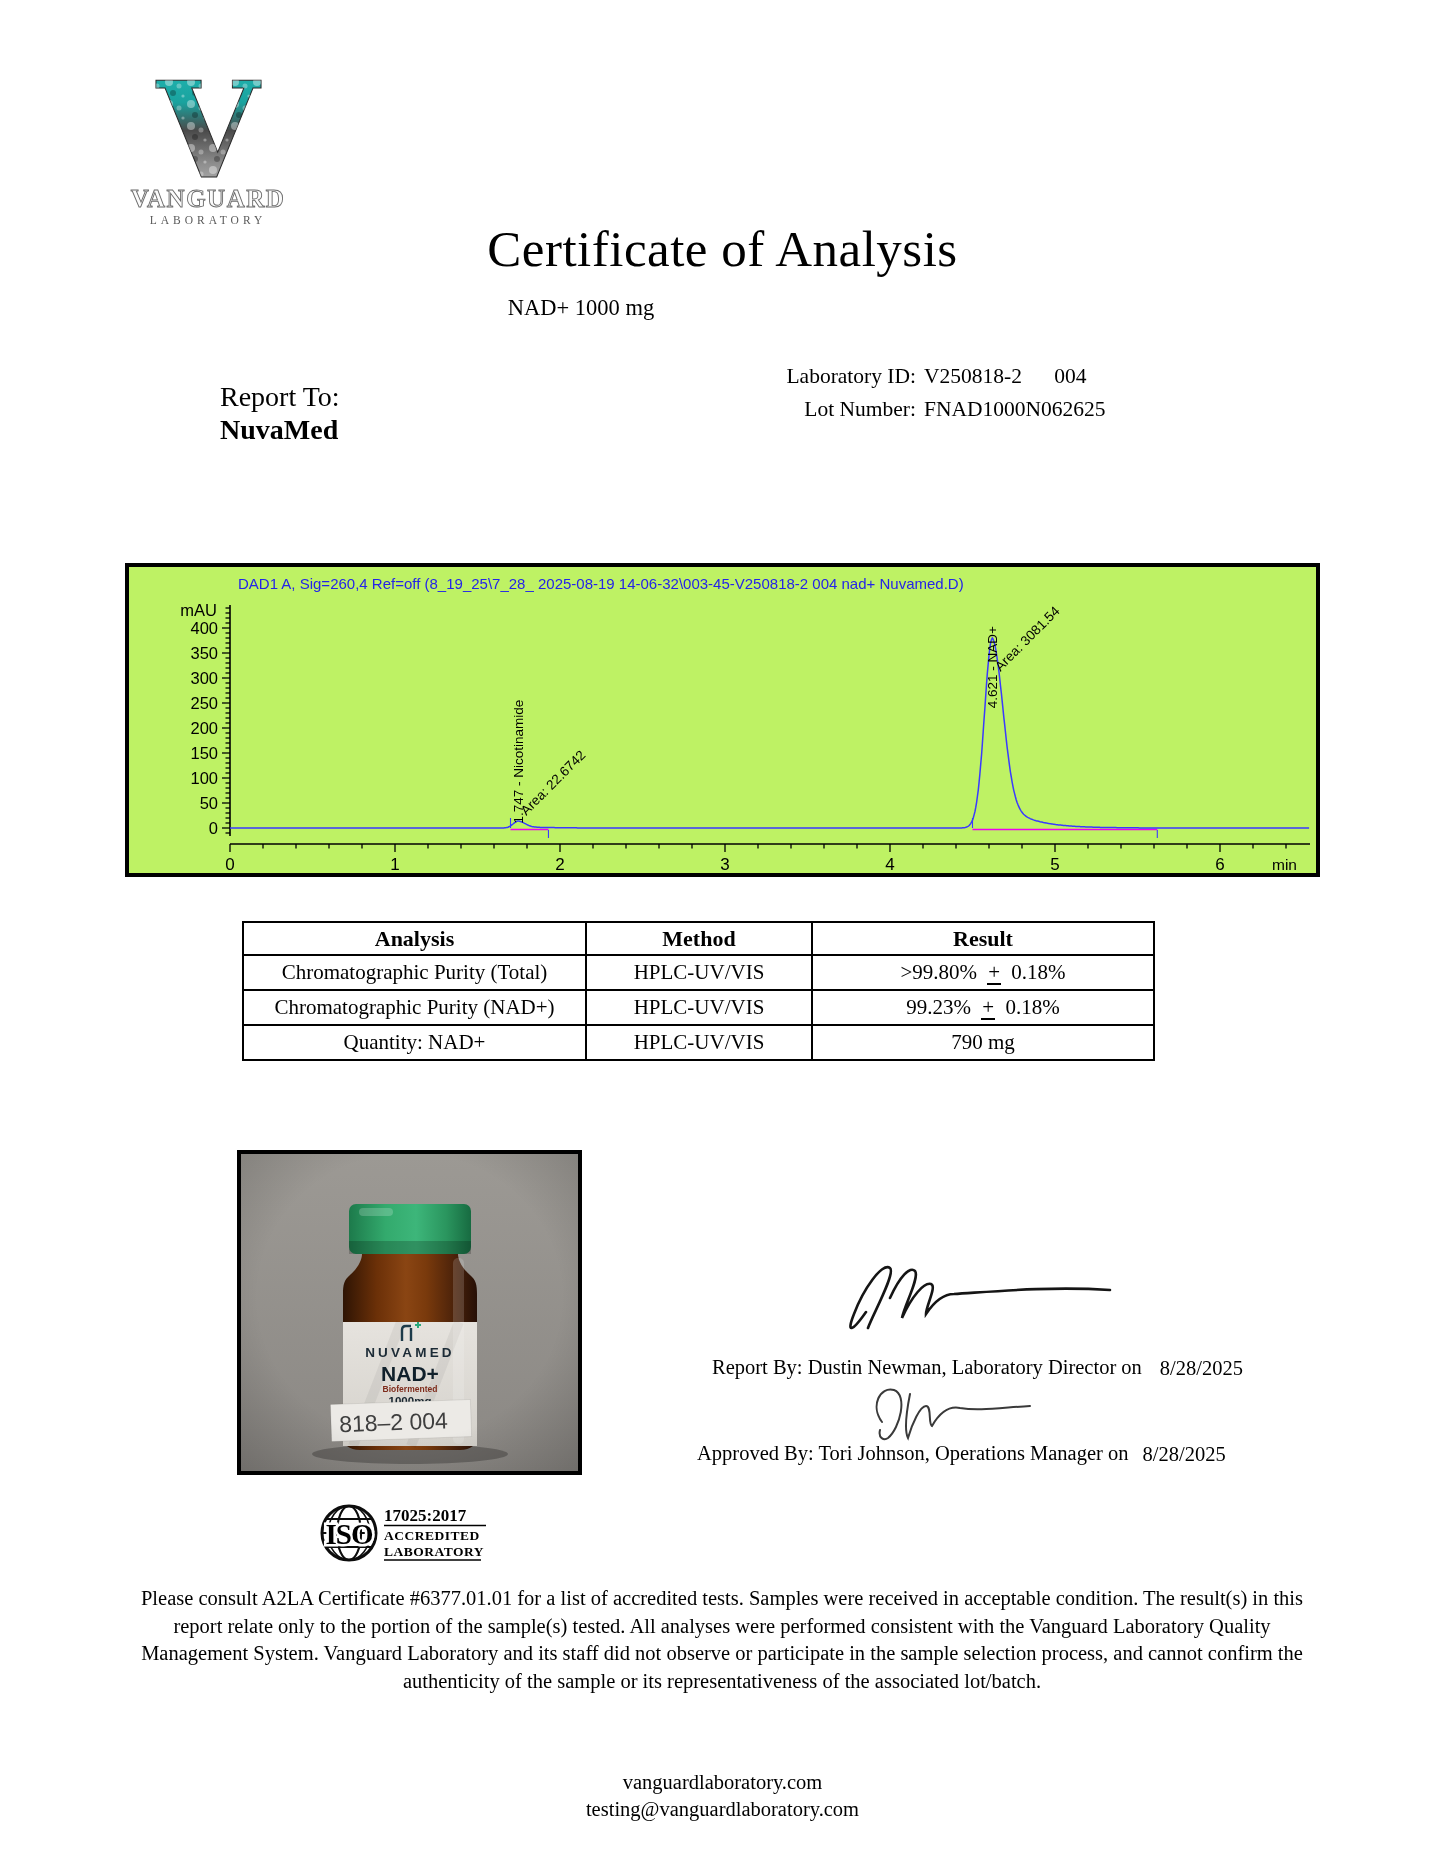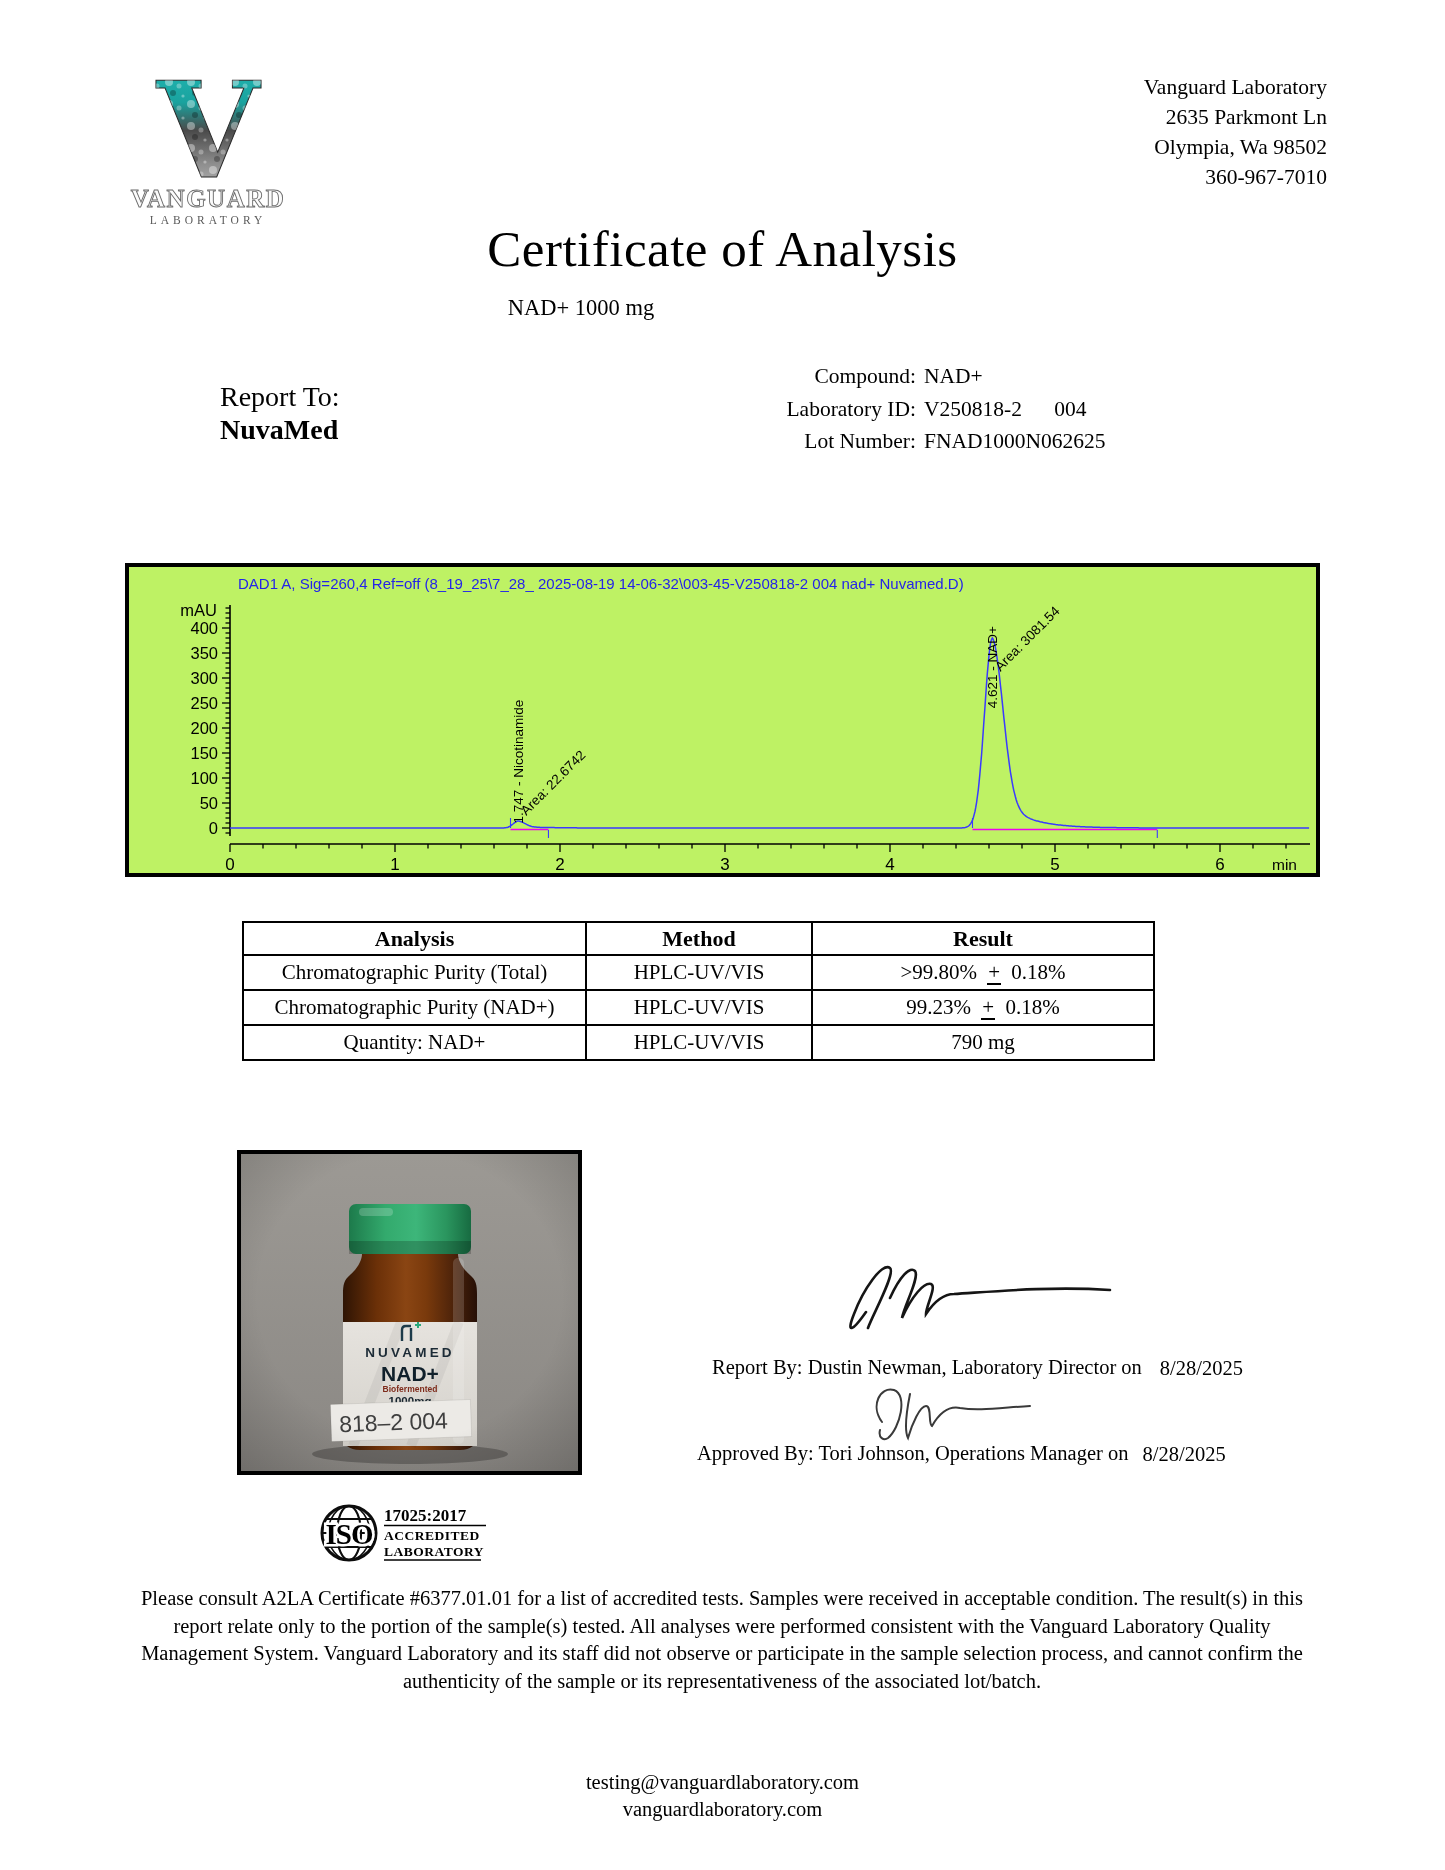--- a/index.html
+++ b/index.html
@@ -56,37 +56,30 @@
           <circle cx="19" cy="19" r="1.6" fill="rgba(255,255,255,0.35)"></circle>
         </pattern>
       </defs>
       <text x="88" y="122" text-anchor="middle" font-family="'DejaVu Serif',serif" font-weight="bold" font-size="132" fill="url(#vgrad)" stroke="#2b2b2b" stroke-width="1">V</text>
       <text x="88" y="122" text-anchor="middle" font-family="'DejaVu Serif',serif" font-weight="bold" font-size="132" fill="url(#vdots)">V</text>
       <text x="88" y="152" text-anchor="middle" font-family="'Liberation Serif',serif" font-weight="bold" font-size="25" letter-spacing="1.5" fill="#fbfbfb" stroke="#6c6c6c" stroke-width="0.9">VANGUARD</text>
       <text x="88" y="169" text-anchor="middle" font-family="'Liberation Serif',serif" font-size="11.5" letter-spacing="4" fill="#5a5a5a">LABORATORY</text>
     </svg>
   </div>
 
-  <div class="abs address">
-    <div>Vanguard Laboratory</div>
-    <div>2635 Parkmont Ln</div>
-    <div>Olympia, Wa 98502</div>
-    <div>360-967-7010</div>
-  </div>
 
   <div class="abs doc-title">Certificate of Analysis</div>
   <div class="abs doc-subtitle">NAD+ 1000 mg</div>
 
   <div class="abs report-to">
     <div>Report To:</div>
     <div class="name">NuvaMed</div>
   </div>
 
   <div class="abs fields">
-      <div class="field-row"><span class="field-label">Compound:</span><span class="field-value">NAD+</span></div>
       <div class="field-row"><span class="field-label">Laboratory ID:</span><span class="field-value">V250818-2      004</span></div>
       <div class="field-row"><span class="field-label">Lot Number:</span><span class="field-value">FNAD1000N062625</span></div>
     </div>
 
   <div class="abs chart-box">
     <svg id="chart-svg" width="1187" height="306" viewBox="0 0 1187 306">
         <text x="109" y="22" font-size="15" fill="#2424e8">DAD1 A, Sig=260,4 Ref=off (8_19_25\7_28_ 2025-08-19 14-06-32\003-45-V250818-2 004 nad+ Nuvamed.D)</text>
         <line x1="101" y1="38" x2="101" y2="269" stroke="#000" stroke-width="1.6"></line>
         <line x1="101" y1="277" x2="1181" y2="277" stroke="#000" stroke-width="1.6"></line>
         <line x1="96.5" y1="266.0" x2="101" y2="266.0" stroke="#000" stroke-width="1.3"></line>
@@ -316,17 +309,17 @@
     <text x="66" y="19" font-family="'Liberation Serif',serif" font-weight="bold" font-size="17" fill="#000">17025:2017</text>
     <line x1="66" y1="23.5" x2="168" y2="23.5" stroke="#000" stroke-width="1.6"></line>
     <text x="66" y="38" font-family="'Liberation Serif',serif" font-weight="bold" font-size="13.5" letter-spacing="0.5" fill="#000">ACCREDITED</text>
     <text x="66" y="54" font-family="'Liberation Serif',serif" font-weight="bold" font-size="13.5" letter-spacing="0.5" fill="#000">LABORATORY</text>
     <line x1="66" y1="58" x2="163" y2="58" stroke="#000" stroke-width="1.6"></line>
   </svg>
 
   <div class="abs disclaimer">Please consult A2LA Certificate #6377.01.01 for a list of accredited tests. Samples were received in acceptable condition. The result(s) in this report relate only to the portion of the sample(s) tested. All analyses were performed consistent with the Vanguard Laboratory Quality Management System. Vanguard Laboratory and its staff did not observe or participate in the sample selection process, and cannot confirm the authenticity of the sample or its representativeness of the associated lot/batch.</div>
 
   <div class="abs footer">
+    <div>vanguardlaboratory.com</div>
     <div>testing@vanguardlaboratory.com</div>
-    <div>vanguardlaboratory.com</div>
   </div>
 
 </div>
 
 </body></html>

